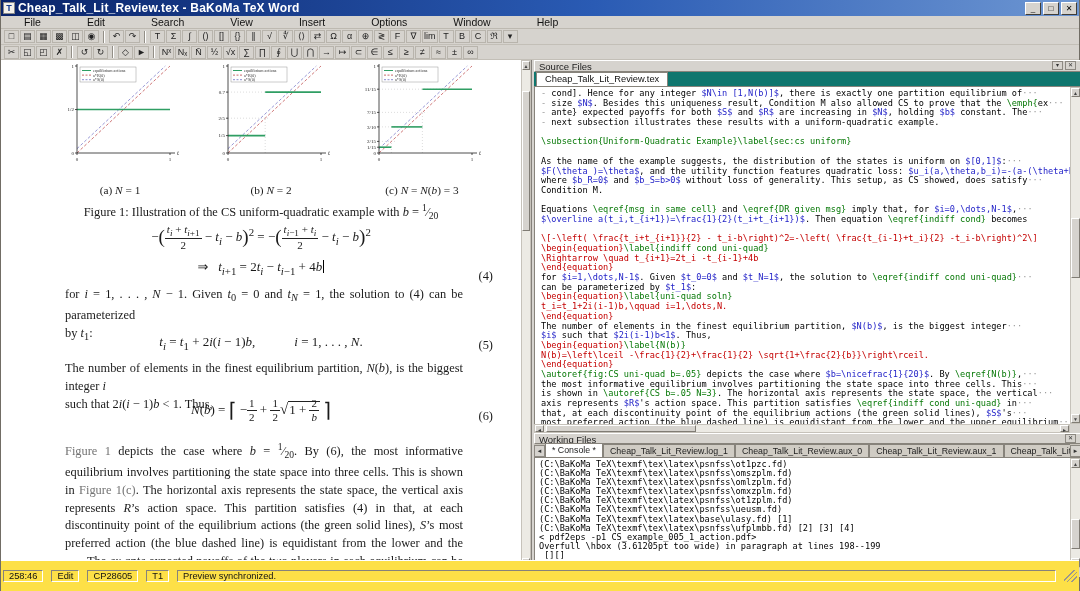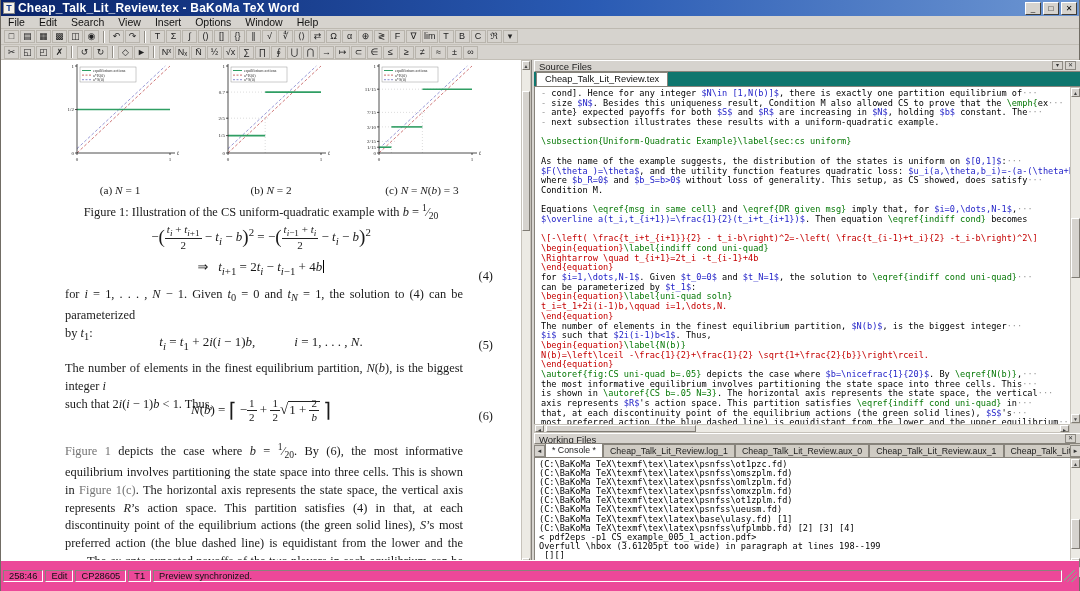--- a/index.html
+++ b/index.html
@@ -6,21 +6,21 @@
 html,body{width:1080px;height:591px;overflow:hidden;background:#d6d3ce;font-family:"Liberation Sans",sans-serif}
 #app{position:relative;width:1080px;height:591px;font-size:11px;border-left:1px solid #716d65;border-right:1px solid #716d65}
 
 #titlebar{position:absolute;top:0;left:0;right:0;height:16px;background:linear-gradient(90deg,#0a246a,#2a5bb4 55%,#6d96d2);color:#fff;display:flex;align-items:center;padding:0 2px}
 #tb-icon{width:12px;height:12px;background:#f4f1ea;border:1px solid #8a8a8a;margin-right:3px;font-size:9px;line-height:10px;text-align:center;color:#143a8c;font-weight:bold}
 #tb-title{font-size:12px;font-weight:bold;letter-spacing:.2px;white-space:nowrap}
 .winbtns{margin-left:auto;display:flex;gap:2px}
 .wbtn{width:16px;height:13px;background:#d6d3ce;border:1px solid;border-color:#fff #403d38 #403d38 #fff;font-size:8px;line-height:11px;text-align:center;color:#000}
 
 #menubar{position:absolute;top:16px;left:0;right:0;height:13px;background:#d6d3ce;display:flex;align-items:center;font-size:10.5px;border-bottom:1px solid #bdb9b1;color:#111}
-.mitem{padding:0 7px;height:13px;line-height:13px}
+.mitem{padding:0 23px;height:13px;line-height:13px}
 
 #toolbar1,#toolbar2{position:absolute;left:0;right:0;background:#d6d3ce;display:flex;align-items:center;gap:1px;padding-left:3px;border-bottom:1px solid #c3bfb7}
 #toolbar1{top:29px;height:16px}
 #toolbar2{top:45px;height:15px}
 .tbtn{min-width:15px;height:13px;padding:0 1px;background:#d6d3ce;border:1px solid #b8b4ac;font-size:9px;line-height:11px;text-align:center;color:#222;white-space:nowrap}
 .tsep{width:2px;height:12px;border-left:1px solid #938f87;border-right:1px solid #fff;margin:0 3px}
 
 #main{position:absolute;top:60px;left:0;width:1080px;height:517px;background:#d6d3ce}
 #left-pane{position:absolute;left:0;top:0;width:531px;height:517px;background:#fff;border-right:1px solid #84807a}
 #doc{position:absolute;left:0;top:0;width:520px;height:508px;overflow:hidden;font-family:"Liberation Serif",serif;color:#1a1a1a}
@@ -78,21 +78,21 @@
 .tarrow{width:11px;height:12px;background:#d6d3ce;border:1px solid #8d8982;font-size:6px;line-height:10px;text-align:center;color:#333;flex:0 0 auto}
 #wf-tabstrip{display:flex;align-items:flex-end;overflow:hidden;flex:1 1 auto;height:27px}
 .wtab{height:13px;line-height:12px;padding:0 6px;font-size:8.8px;background:#d0ccc4;border:1px solid #87837b;border-bottom:none;color:#222;white-space:nowrap}
 .wtab.active{background:#fff;height:14px}
 #console{position:absolute;top:398px;left:0;width:536px;height:110px;background:#fff;overflow:hidden;border-left:1px solid #87837b}
 #con-lines{padding:2px 0 0 4px}
 .conline{height:9.1px;line-height:9.1px;white-space:pre;font-family:"DejaVu Sans Mono",monospace;font-size:8.6px;color:#000}
 #con-vscroll{left:536px;top:398px;width:11px;height:110px}
 #wf-hscroll{left:0;top:508px;width:536px;height:9px}
 
-#statusbar{position:absolute;bottom:0;left:0;right:0;height:31px;background:#ec4899;display:flex;align-items:center;gap:2px;padding:1px 2px;border-top:1px solid #fff}
+#statusbar{position:absolute;bottom:0;left:0;right:0;height:31px;background:#fde047;display:flex;align-items:center;gap:8px;padding:1px 2px;border-top:1px solid #fff}
 .sseg{height:12px;line-height:10px;font-size:9.3px;padding:0 5px;border:1px solid;border-color:#87837b #fff #fff #87837b;color:#111;white-space:nowrap}
 #st-msg{flex:1}
 #st-grip{width:13px;height:12px;background:
  linear-gradient(135deg,transparent 40%,#9a968e 40%,#9a968e 46%,transparent 46%,transparent 58%,#9a968e 58%,#9a968e 64%,transparent 64%,transparent 76%,#9a968e 76%,#9a968e 82%,transparent 82%)}
 </style>
 </head>
 <body>
 
 <div id="app">
 

